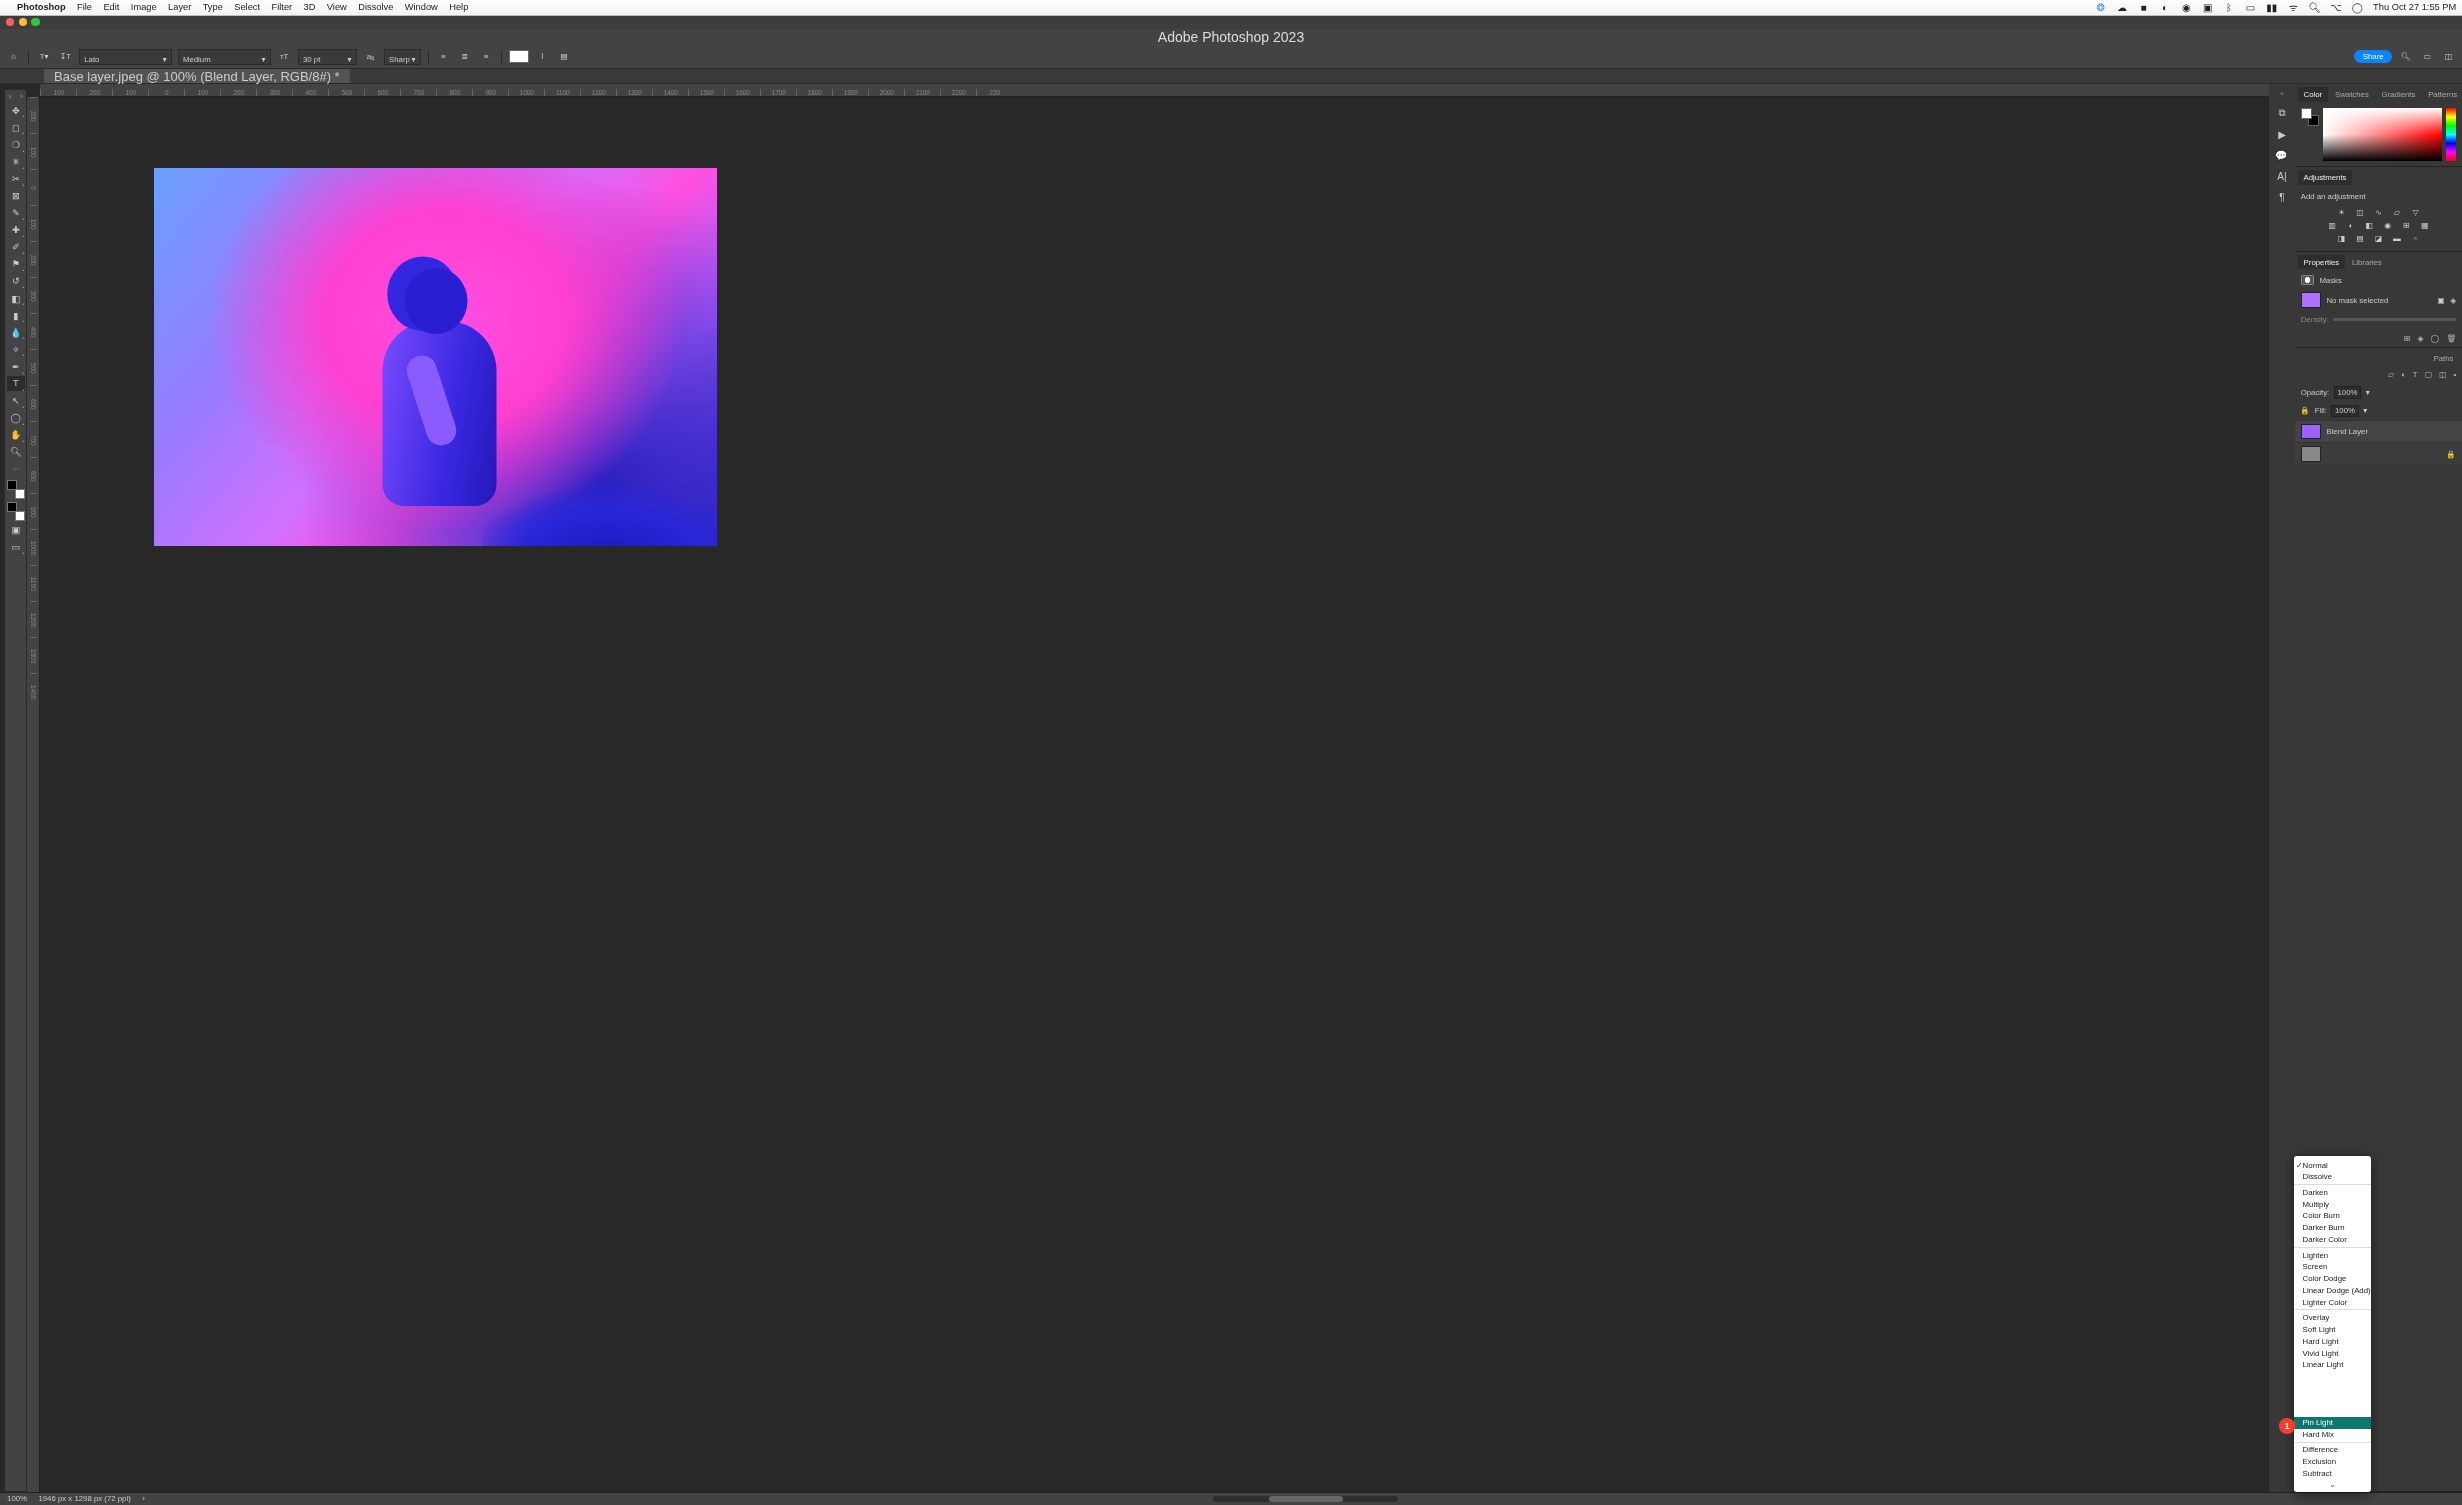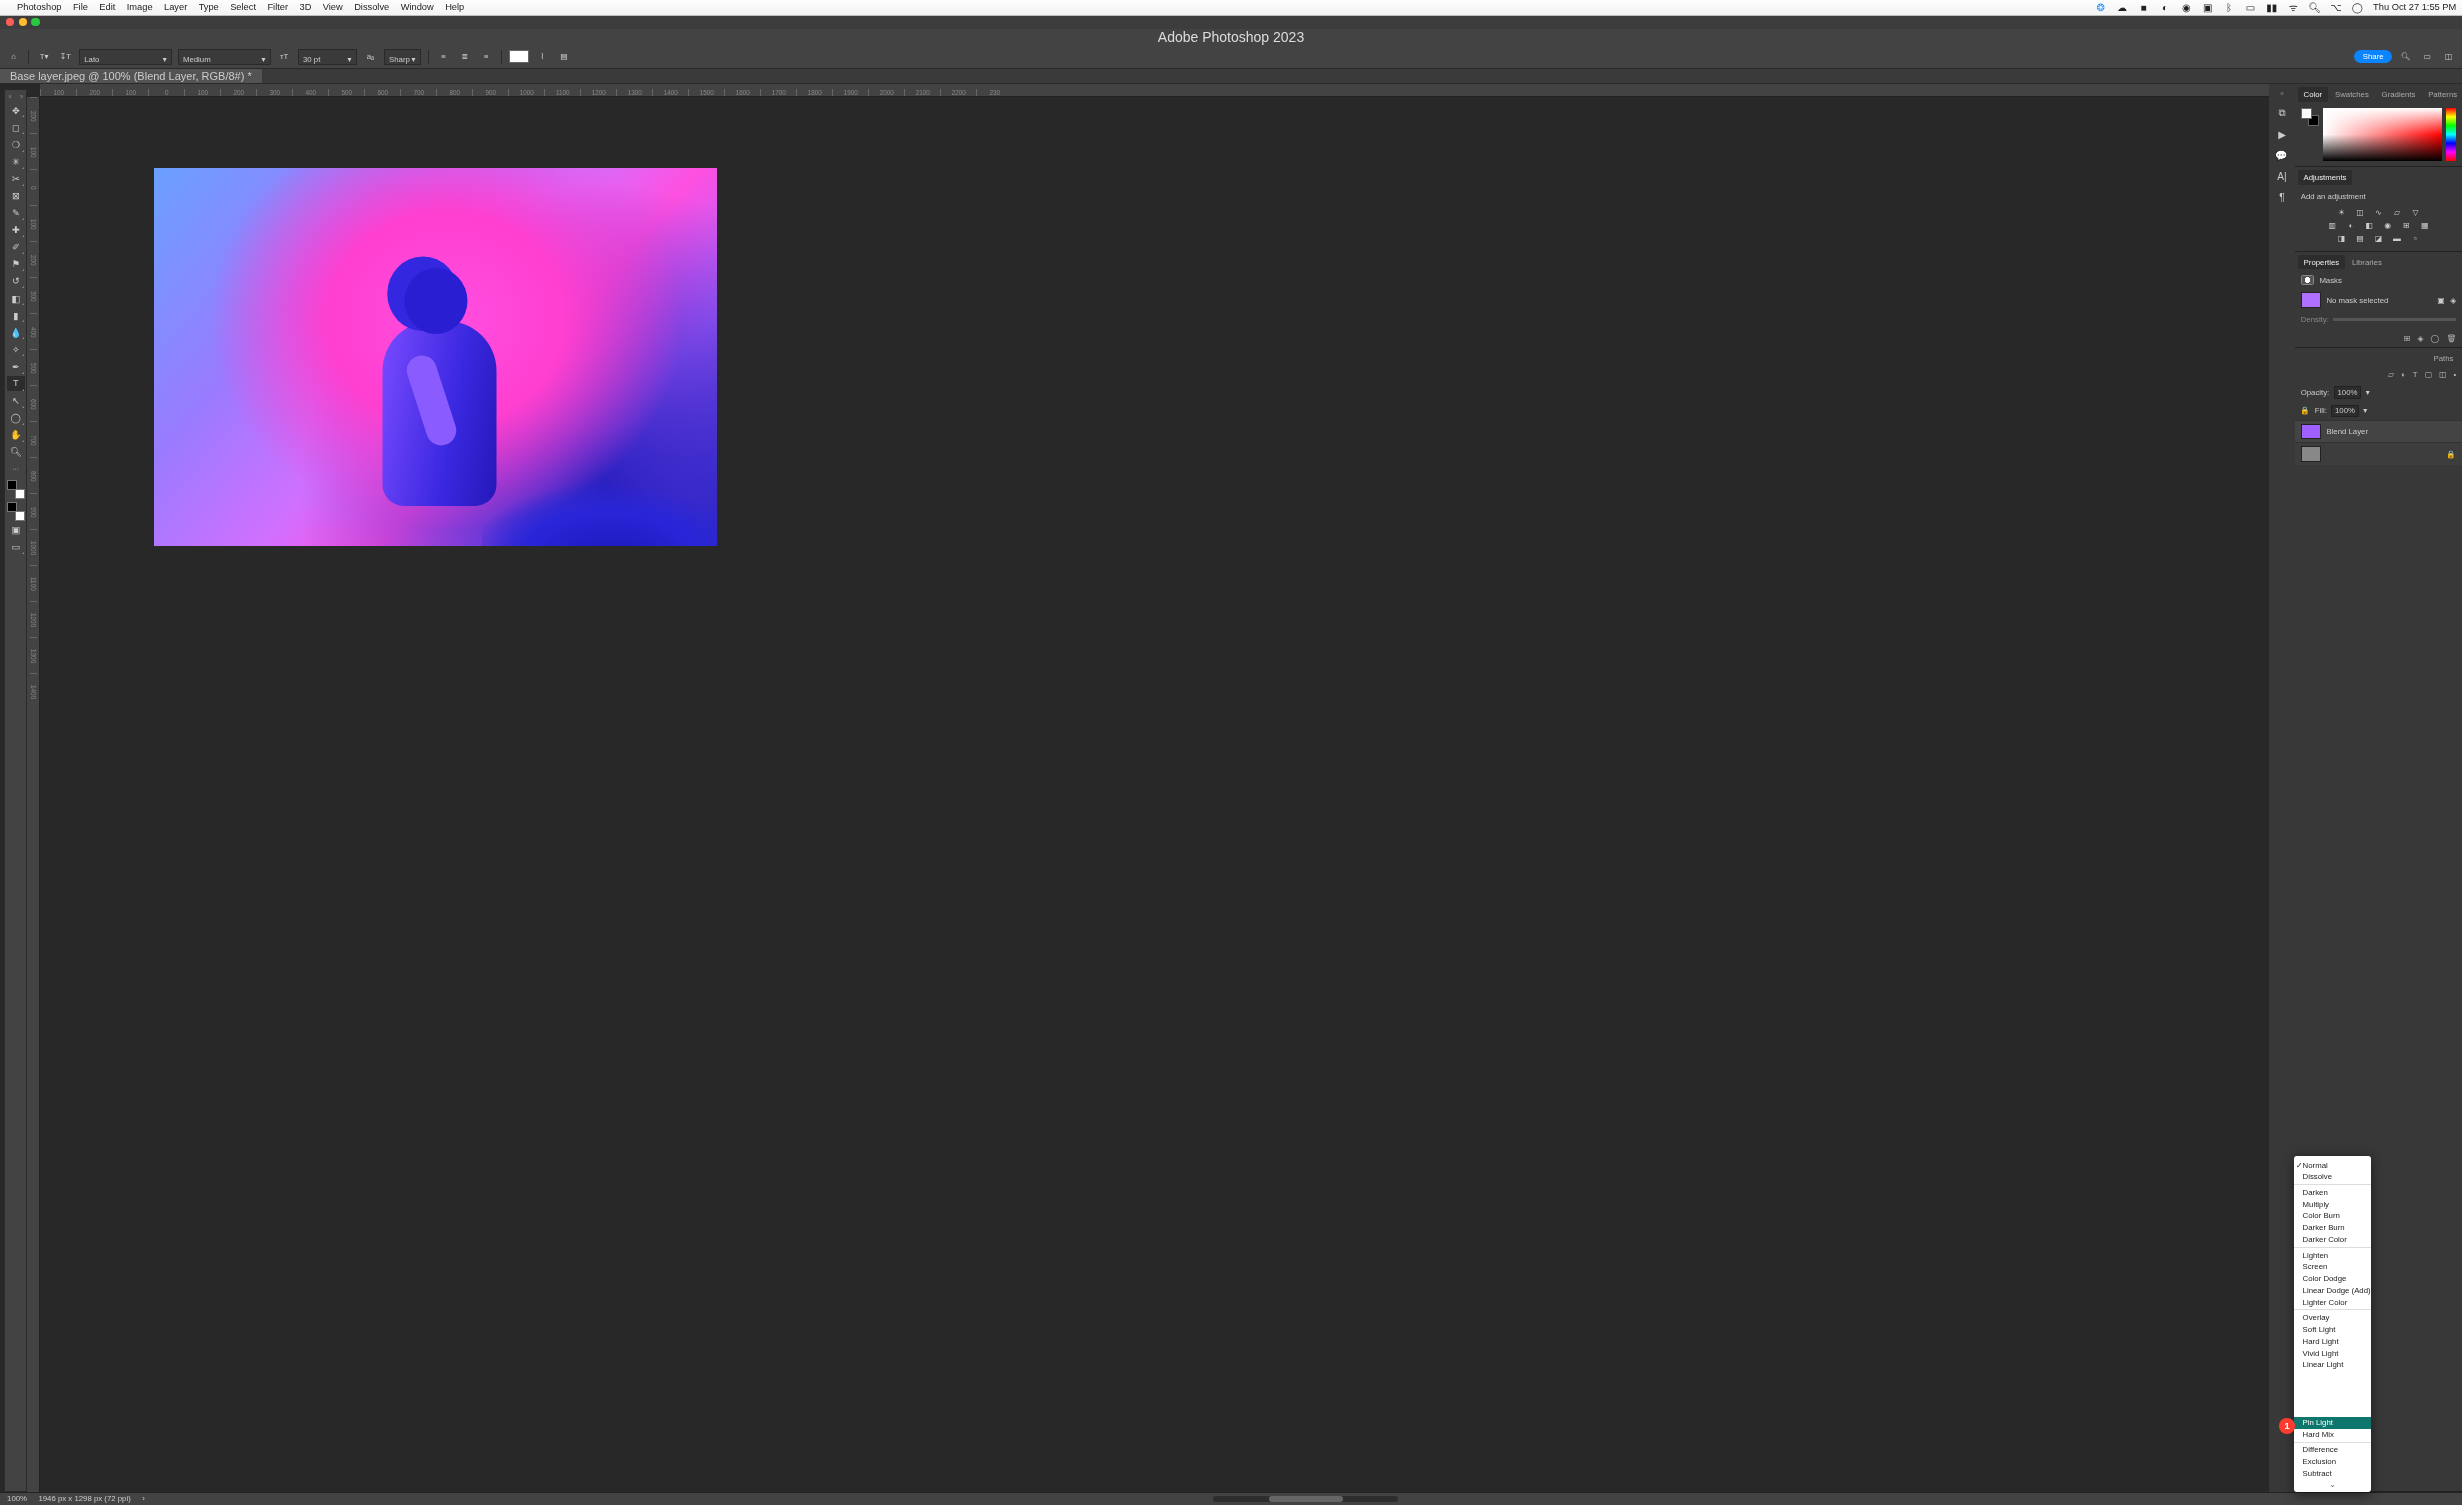--- a/index.html
+++ b/index.html
@@ -1,38 +1,38 @@
 <!DOCTYPE html>
 <html style="font-size:11.4px"><head>
 <meta charset="utf-8">
 <style>
 * { margin: 0; padding: 0; box-sizing: border-box; font-family: -apple-system, BlinkMacSystemFont, "Segoe UI", Helvetica, Arial, sans-serif; }
 body { background: #323232; color: #ccc; font-size: 7.8px; overflow: hidden; user-select: none; }
 
 .menubar { background: linear-gradient(#fdfdfd,#f3f3f3); color:#222; height:15.7px; display:flex; align-items:center; padding:0 5.7px; font-size:9.3px; border-bottom:0.7px solid #bdbdbd;}
 .menubar .left { display:flex; align-items:center; gap:11.4px;}
 .menubar .right { margin-left:auto; display:flex; align-items:center; gap:10px;}
-.menubar .app { font-weight:400;}
+.menubar .app { font-weight:700;}
 .menubar .icn { width:11.4px; height:11.4px; display:inline-flex; align-items:center; justify-content:center; font-size:10px; }
 .apple { font-size:10.7px; }
 
 .window-chrome { background:#3d3d3d; height:13px; display:flex; align-items:center; padding:0 5.7px; gap:4.3px;}
 .traffic { width:8.6px; height:8.6px; border-radius:50%; }
 .red{background:#ff5f57;} .yellow{background:#febc2e;} .green{background:#28c840;}
 
 .titlebar { background:#434343; color:#ddd; height:17px; display:flex; align-items:center; justify-content:center; font-size:14px;}
 
 .optionsbar { background:#434343; height:23px; display:flex; align-items:center; padding:0 5.7px; gap:5.7px; border-bottom:0.7px solid #2a2a2a;}
 .ob-item { display:flex; align-items:flex-end; height:15.7px; background:#3a3a3a; border:0.7px solid #2a2a2a; padding:0 4.3px; font-size:7.8px; color:#ccc;}
 .ob-icon { width:15.7px; height:15.7px; display:flex; align-items:center; justify-content:center; color:#ccc;}
 .ob-sep { width:0.7px; height:14.3px; background:#2a2a2a; margin:0 1.4px;}
 .share-btn { margin-left:auto; background:#0a84ff; color:#fff; border-radius:8.6px; padding:2.1px 8.6px; font-size:7.8px;}
 .ob-swatch { width:20px; height:13px; background:#fff; border:0.7px solid #666;}
 
-.doc-tab { background:#3a3a3a; height:15.7px; display:flex; align-items:center; font-size:11px; color:#ccc; border-bottom:0.7px solid #2a2a2a;}
+.doc-tab { background:#3a3a3a; height:15.7px; display:flex; align-items:center; font-size:13px; color:#ccc; border-bottom:0.7px solid #2a2a2a;padding-left:44px;}
 .doc-tab .tab { background:#535353; padding:2.1px 10px; height:100%; display:flex; align-items:center;}
 
 .workspace { display:flex; height:calc(100vh - 15.7px - 13px - 17px - 23px - 15.7px - 13px); background:#282828;}
 .toolbar { width:23px; background:#434343; display:flex; flex-direction:column; align-items:center; padding:2.9px 0; gap:1.4px; margin:4.3px 0 0 4.3px; border:0.7px solid #2a2a2a;}
 .tool { width:18.5px; height:15.7px; display:flex; align-items:center; justify-content:center; color:#ccc; font-size:9.3px; position:relative;}
 .tool.sel { background:#2c2c2c; }
 .tool .tri { position:absolute; bottom:0.7px; right:0.7px; border:1.4px solid transparent; border-bottom-color:#888; border-right-color:#888; width:0; height:0;}
 .fgbg { position:relative; width:18.5px; height:18.5px; margin-top:2.1px;}
 .fgbg .bg { position:absolute; bottom:0; right:0; width:10px; height:10px; background:#fff; border:0.7px solid #777;}
 .fgbg .fg { position:absolute; top:0; left:0; width:10px; height:10px; background:#000; border:0.7px solid #777;}

